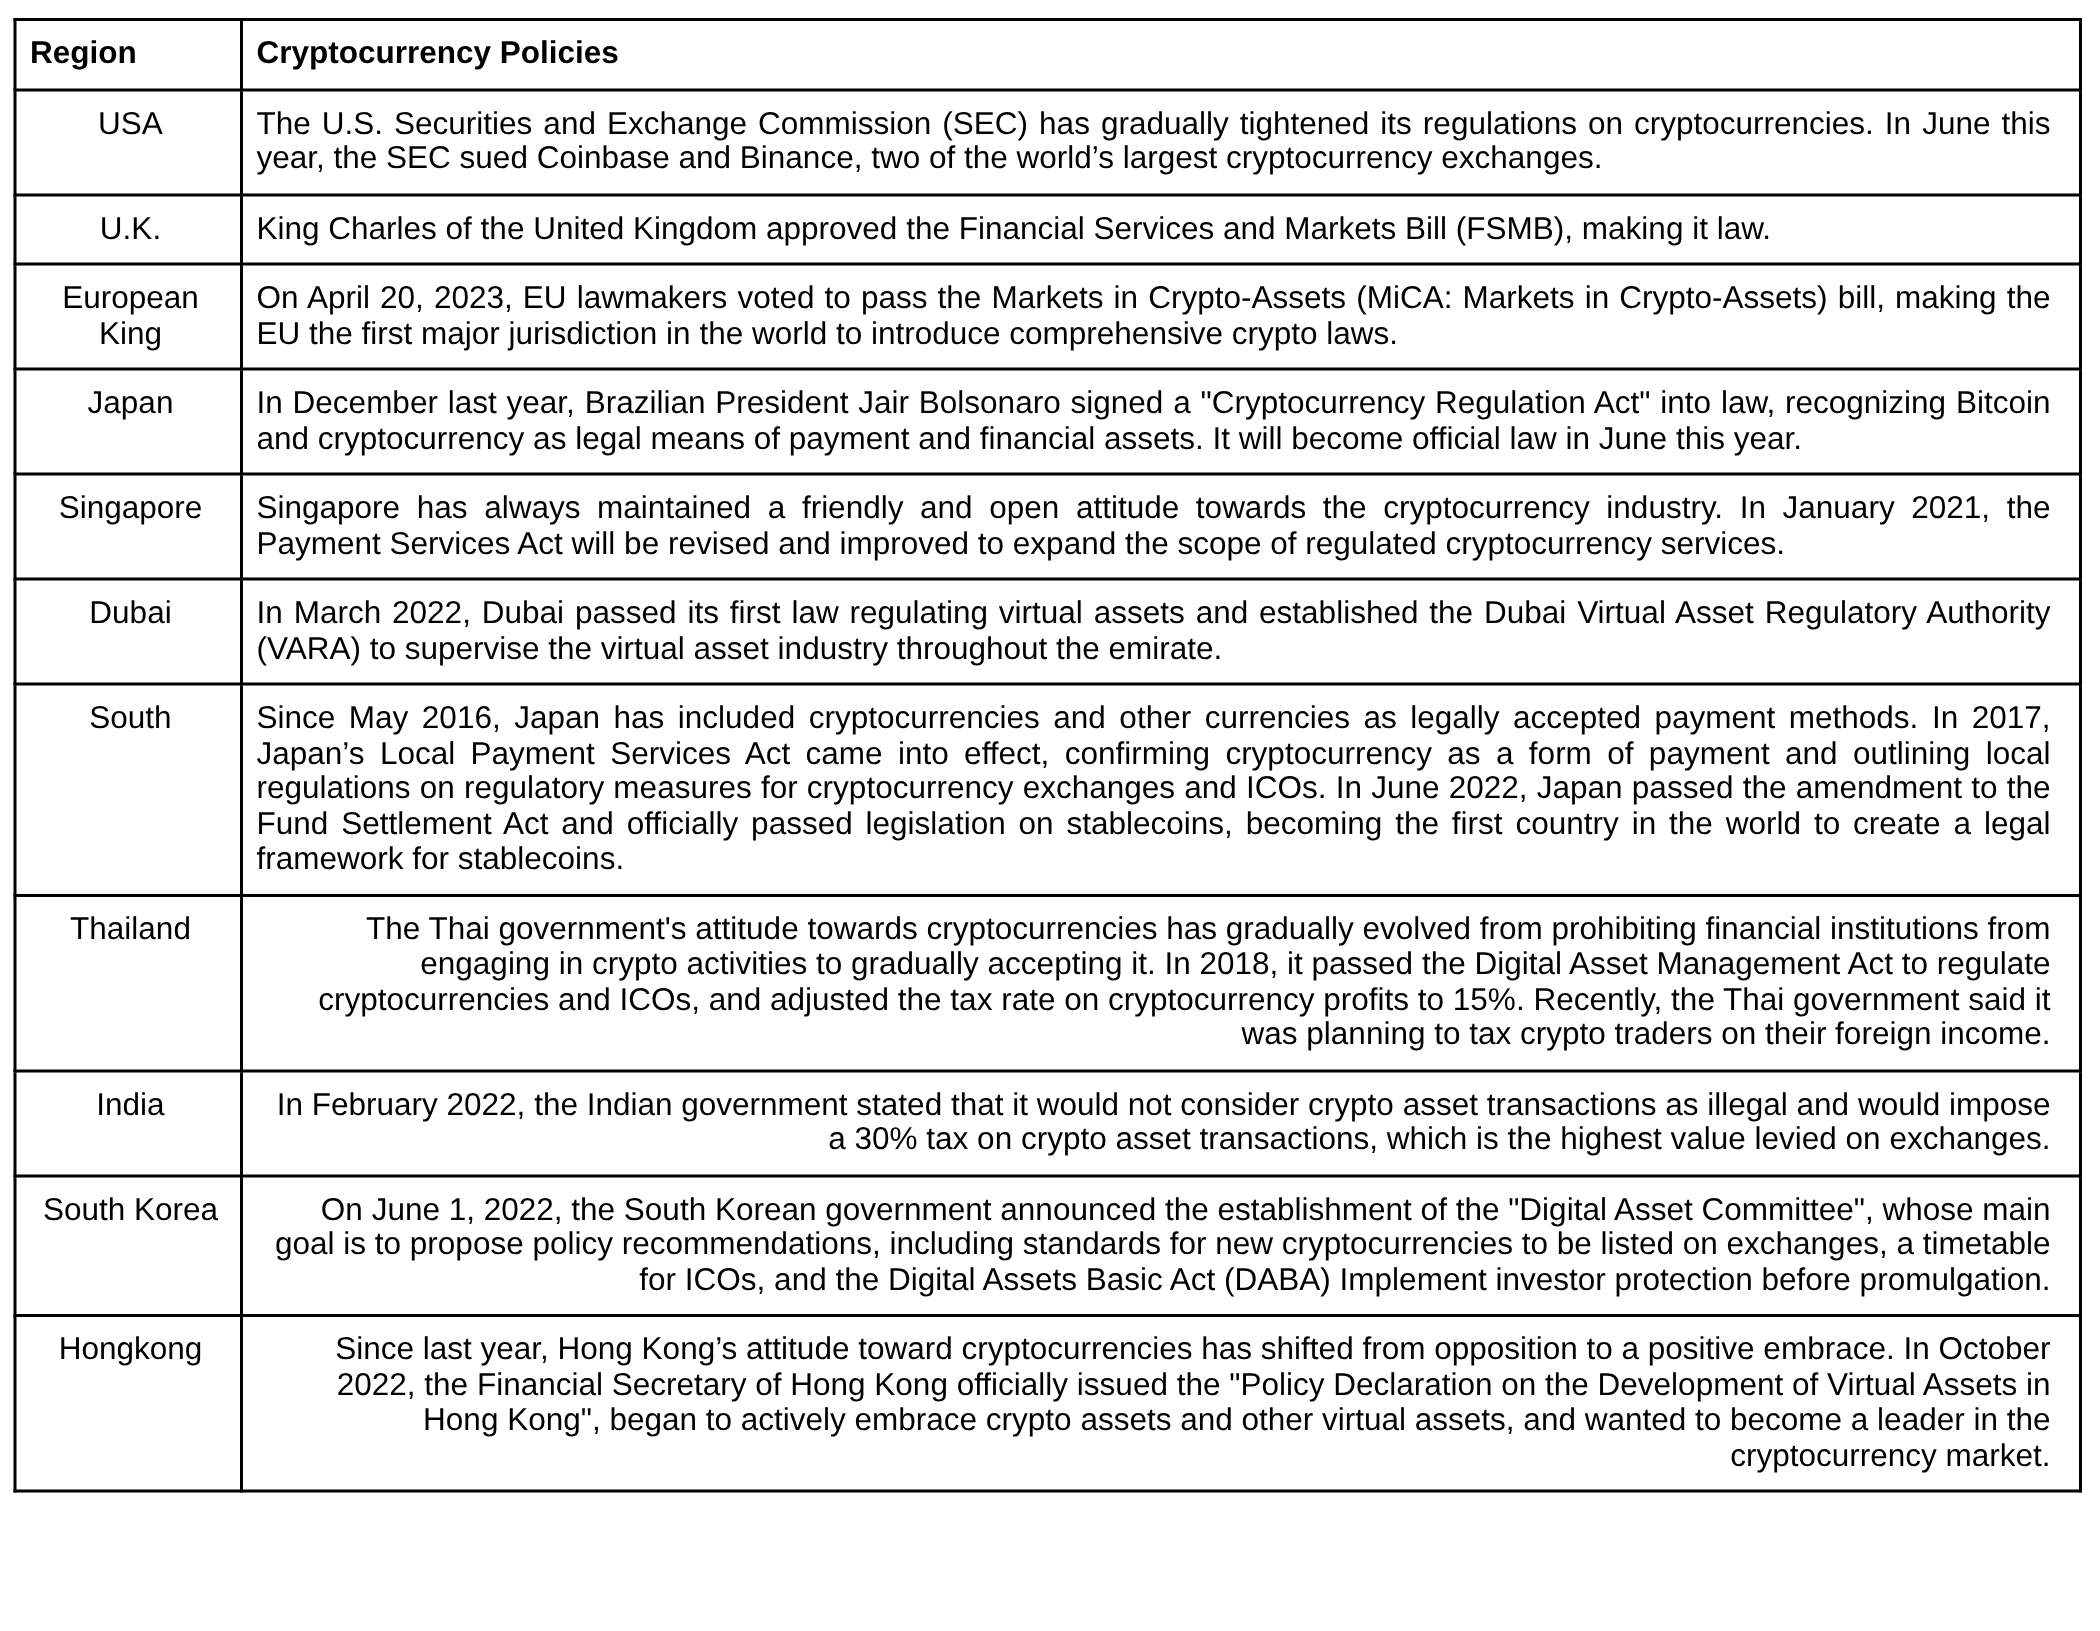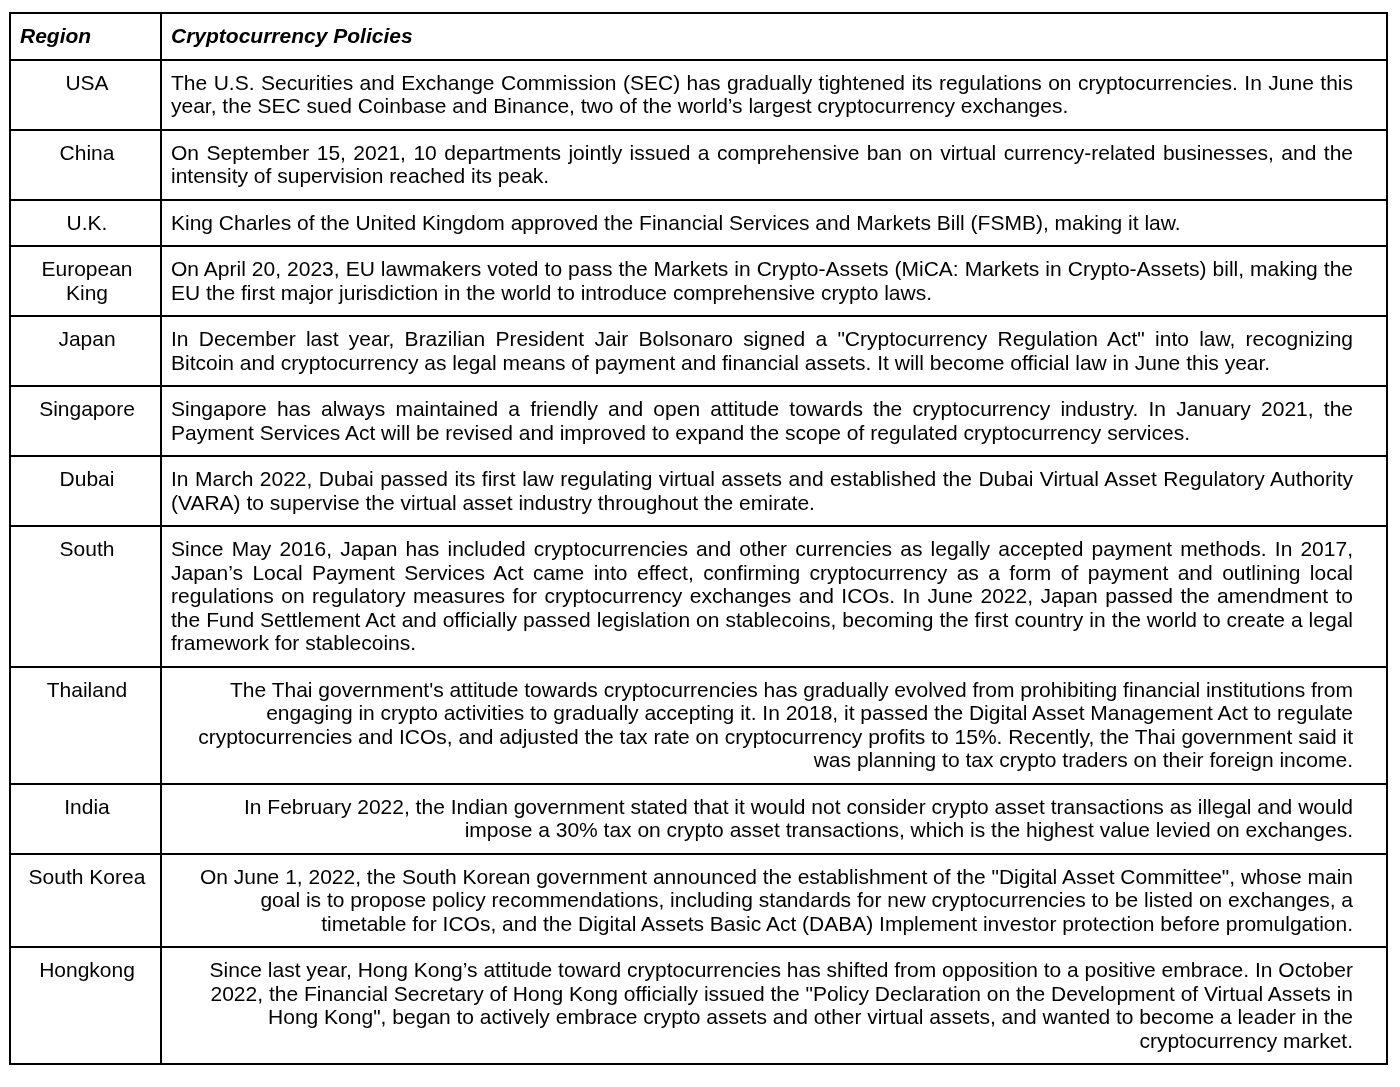--- a/index.html
+++ b/index.html
@@ -28,29 +28,28 @@
     border: 2px solid #000000;
     vertical-align: top;
     font-size: 21px;
     line-height: 23.5px;
     color: #000000;
     padding: 10px 9px 11px 9px;
   }
   th {
     text-align: left;
     font-weight: bold;
-    font-style: italic;
   }
   td.region {
     white-space: pre-line;
     text-align: center;
     padding-right: 6px;
   }
   th.policy, td.policy {
-    padding-right: 33px;
+    padding-right: 19px;
   }
   td.policy[data-align="justify"] { text-align: justify; margin-left: 32px; }
   td.policy[data-align="left"]    { text-align: right; }
 </style>
 </head>
 <body>
 
 <table class="policy-table">
   <colgroup>
     <col class="region-col">
@@ -58,24 +57,20 @@
   </colgroup>
   <tbody>
     <tr>
       <th class="region">Region</th>
       <th class="policy">Cryptocurrency Policies</th>
     </tr>
 
     <tr>
       <td class="region">USA</td>
       <td class="policy" data-align="justify">The U.S. Securities and Exchange Commission (SEC) has gradually tightened its regulations on cryptocurrencies. In June this year, the SEC sued Coinbase and Binance, two of the world’s largest cryptocurrency exchanges.</td>
-    </tr>
-    <tr>
-      <td class="region">China</td>
-      <td class="policy" data-align="justify">On September 15, 2021, 10 departments jointly issued a comprehensive ban on virtual currency-related businesses, and the intensity of supervision reached its peak.</td>
     </tr>
     <tr>
       <td class="region">U.K.</td>
       <td class="policy" data-align="justify">King Charles of the United Kingdom approved the Financial Services and Markets Bill (FSMB), making it law.</td>
     </tr>
     <tr>
       <td class="region">European
 King</td>
       <td class="policy" data-align="justify">On April 20, 2023, EU lawmakers voted to pass the Markets in Crypto-Assets (MiCA: Markets in Crypto-Assets) bill, making the EU the first major jurisdiction in the world to introduce comprehensive crypto laws.</td>
     </tr>

